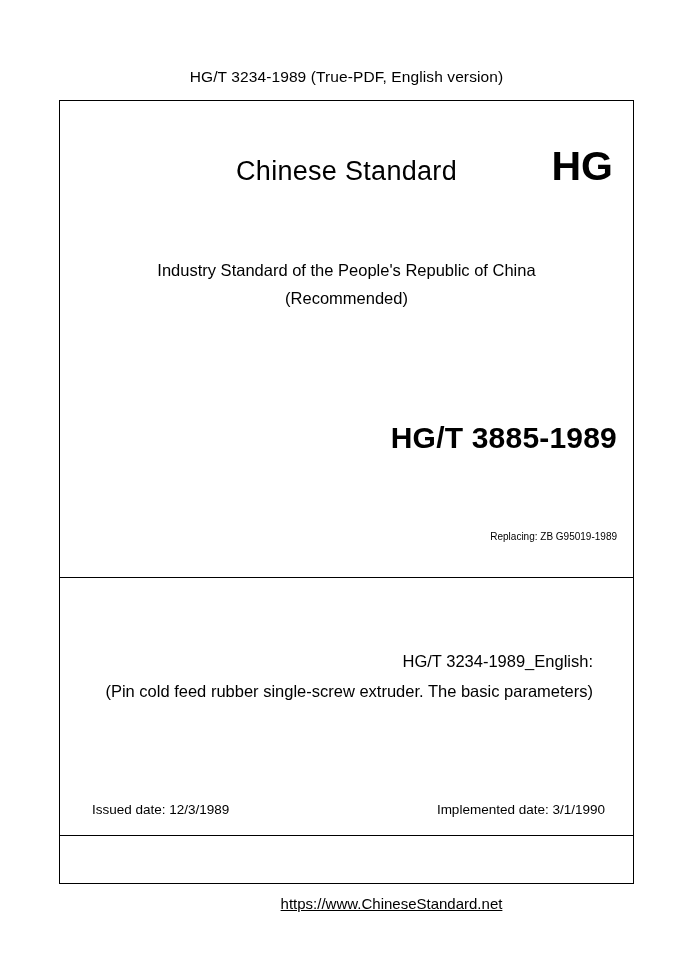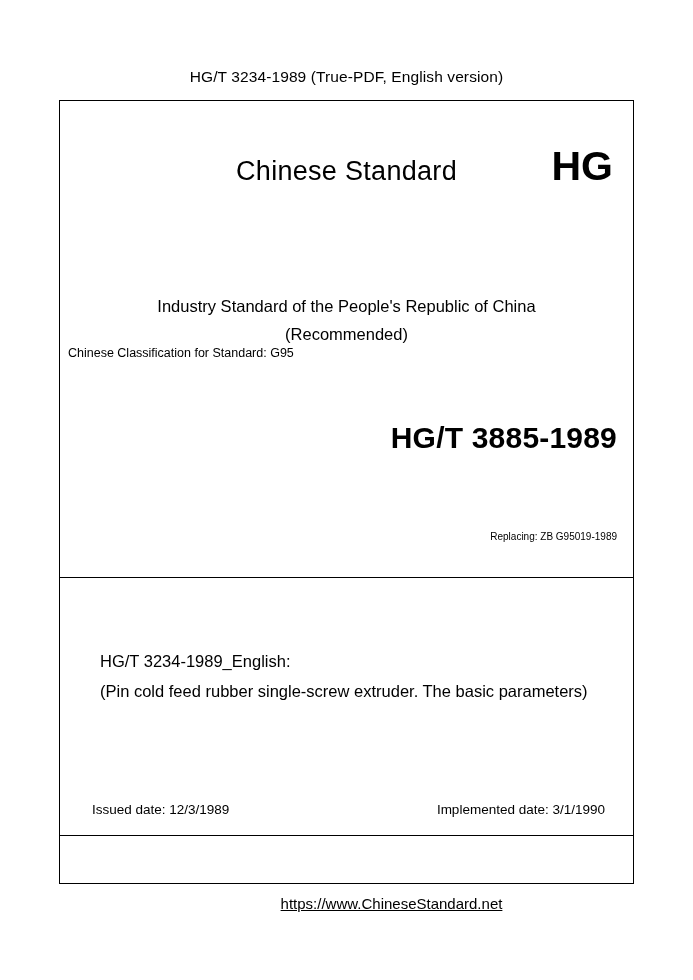--- a/index.html
+++ b/index.html
@@ -111,21 +111,21 @@
     height: 258px;
     border-bottom: 1.5px solid #000;
     box-sizing: border-box;
   }
 
   .english-title {
     position: absolute;
     top: 68px;
     left: 0;
     width: 100%;
-    text-align: left;
+    text-align: right;
     font-size: 16.5px;
     line-height: 30px;
     padding: 0 40px;
     box-sizing: border-box;
   }
 
   .issued-date {
     position: absolute;
     bottom: 18px;
     left: 32px;
@@ -165,24 +165,23 @@
 
   <div class="top-title">HG/T 3234-1989 (True-PDF, English version)</div>
 
   <div class="doc-frame">
 
     <div class="frame-upper">
       <div class="std-heading">Chinese Standard</div>
 
       <div class="hg-mark">HG</div>
 
-      <div class="industry-line" style="white-space: pre-line; margin-top: 36px;">Industry Standard of the People's Republic of China
+      <div class="industry-line" style="white-space: pre-line;">Industry Standard of the People's Republic of China
 (Recommended)</div>
 
-      <div class="classification">Chinese Classification for Standard: G95</div>
 
       <div class="std-number">HG/T 3885-1989</div>
 
       <div class="replacing">Replacing: ZB G95019-1989</div>
     </div>
 
     <div class="frame-middle">
       <div class="english-title" style="white-space: pre-line;">HG/T 3234-1989_English:
 (Pin cold feed rubber single-screw extruder. The basic parameters)</div>
 

